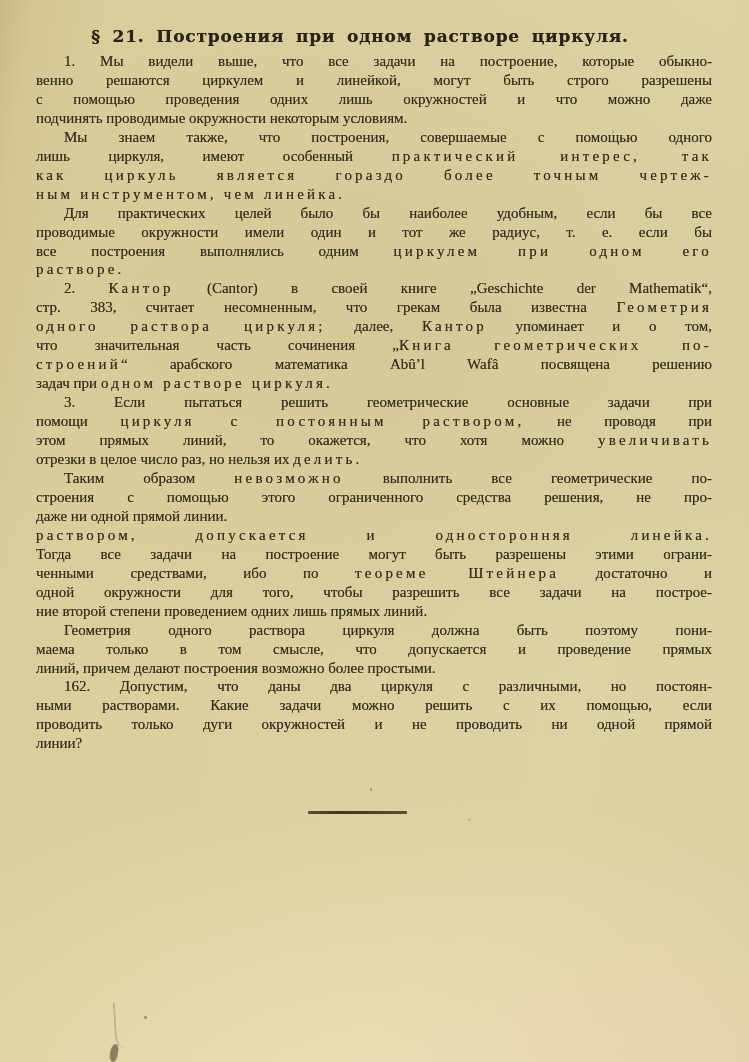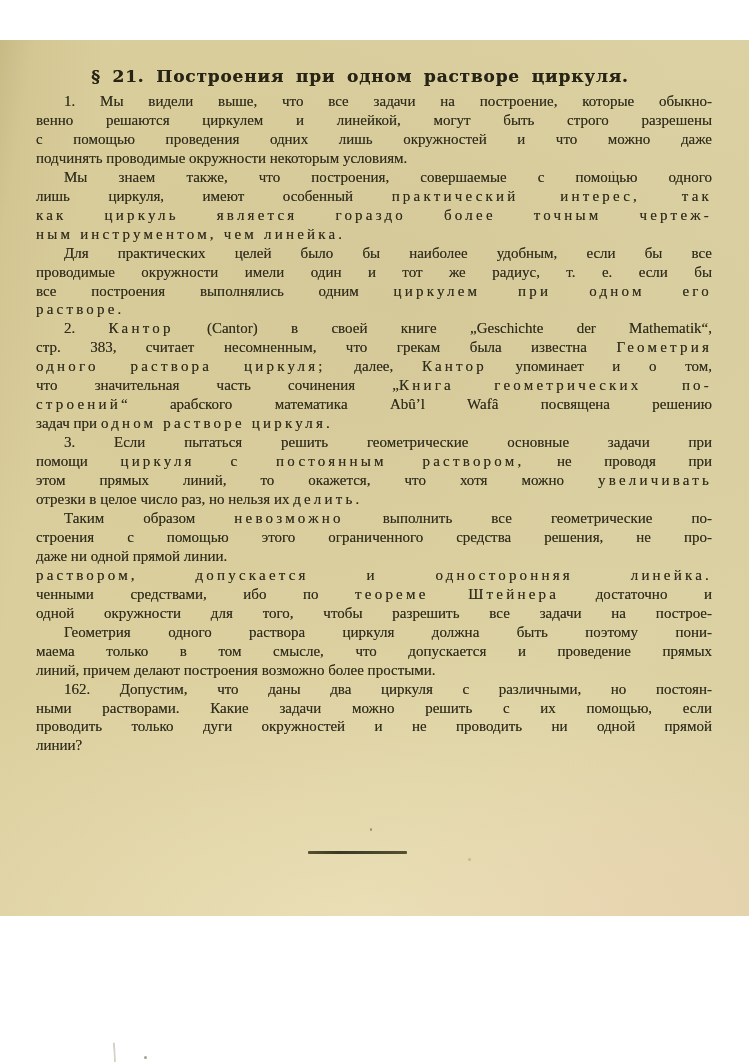--- a/index.html
+++ b/index.html
@@ -3,27 +3,26 @@
 <meta charset="utf-8">
 <style>
   html, body { margin: 0; padding: 0; }
   body {
     width: 749px; height: 1062px;
     font-family: "DejaVu Serif", "Liberation Serif", serif;
     overflow: hidden;
   }
   .page {
     position: relative;
-    width: 749px; height: 876px;
+    width: 749px; height: 1062px;
     background:
       radial-gradient(ellipse 420px 260px at 88% 99%, rgba(236,205,178,0.40), rgba(236,205,178,0) 70%),
       radial-gradient(ellipse 900px 420px at 50% 103%, rgba(248,238,204,0.50), rgba(248,238,204,0) 72%),
       radial-gradient(ellipse 700px 500px at 55% 30%, rgba(120,100,55,0.07), rgba(120,100,55,0) 75%),
       linear-gradient(100deg, #c7ba85 0%, #d4c794 4%, #dace9c 12%, #dcd0a0 45%, #ddd2a3 75%, #dbd0a2 100%);
-    margin-top: 40px;
   }
   .title {
     position: absolute;
     left: 35px; top: 26px; width: 650px;
     margin: 0;
     text-align: center;
     font-size: 17px;
     font-weight: bold;
     letter-spacing: 0.8px;
     word-spacing: 5px;
@@ -99,22 +98,24 @@
       <div class="ln fill"><span class="sp">строений</span><span>“ арабского математика Abû’l Wafâ посвящена решению</span></div>
       <div class="ln"><span>задач при </span><span class="sp">одном растворе циркуля.</span></div>
       <div class="ln ind fill"><span>3. Если пытаться решить геометрические основные задачи при</span></div>
       <div class="ln fill"><span>помощи </span><span class="sp">циркуля с постоянным раствором,</span><span> не проводя при</span></div>
       <div class="ln fill"><span>этом прямых линий, то окажется, что хотя можно </span><span class="sp">увеличивать</span></div>
       <div class="ln"><span>отрезки в целое число раз, но нельзя их </span><span class="sp">делить.</span></div>
       <div class="ln ind fill"><span>Таким образом </span><span class="sp">невозможно</span><span> выполнить все геометрические по-</span></div>
       <div class="ln fill"><span>строения с помощью этого ограниченного средства решения, не про-</span></div>
       <div class="ln"><span>даже ни одной прямой линии.</span></div>
       <div class="ln fill"><span class="sp">раствором, допускается и односторонняя линейка.</span></div>
+      <div class="ln fill"><span>Тогда все задачи на построение могут быть разрешены этими ограни-</span></div>
       <div class="ln fill"><span>ченными средствами, ибо по </span><span class="sp">теореме Штейнера</span><span> достаточно и</span></div>
       <div class="ln fill"><span>одной окружности для того, чтобы разрешить все задачи на построе-</span></div>
+      <div class="ln"><span>ние второй степени проведением одних лишь прямых линий.</span></div>
       <div class="ln ind fill"><span>Геометрия одного раствора циркуля должна быть поэтому пони-</span></div>
       <div class="ln fill"><span>маема только в том смысле, что допускается и проведение прямых</span></div>
       <div class="ln"><span>линий, причем делают построения возможно более простыми.</span></div>
       <div class="ln ind fill"><span>162. Допустим, что даны два циркуля с различными, но постоян-</span></div>
       <div class="ln fill"><span>ными растворами. Какие задачи можно решить с их помощью, если</span></div>
       <div class="ln fill"><span>проводить только дуги окружностей и не проводить ни одной прямой</span></div>
       <div class="ln"><span>линии?</span></div>
     </div>
   <div class="rule"></div>
   <div class="crease"></div>

